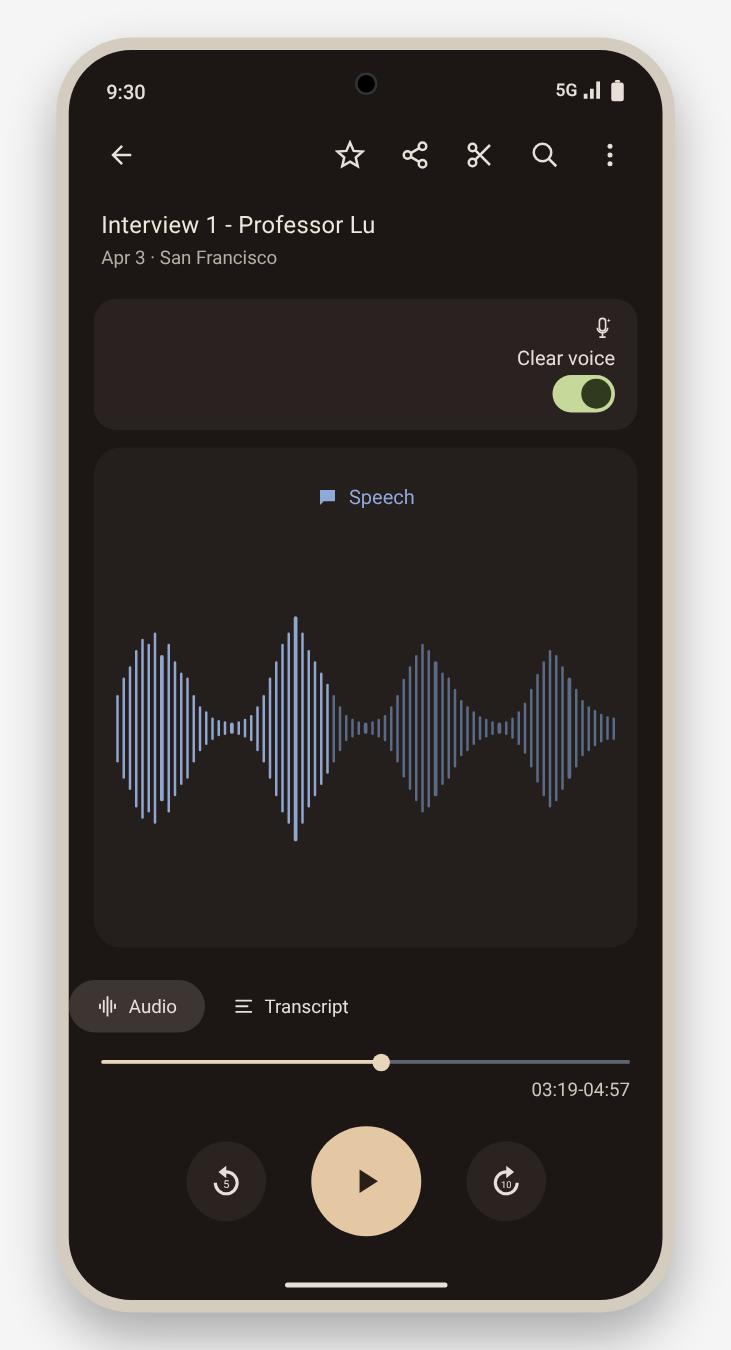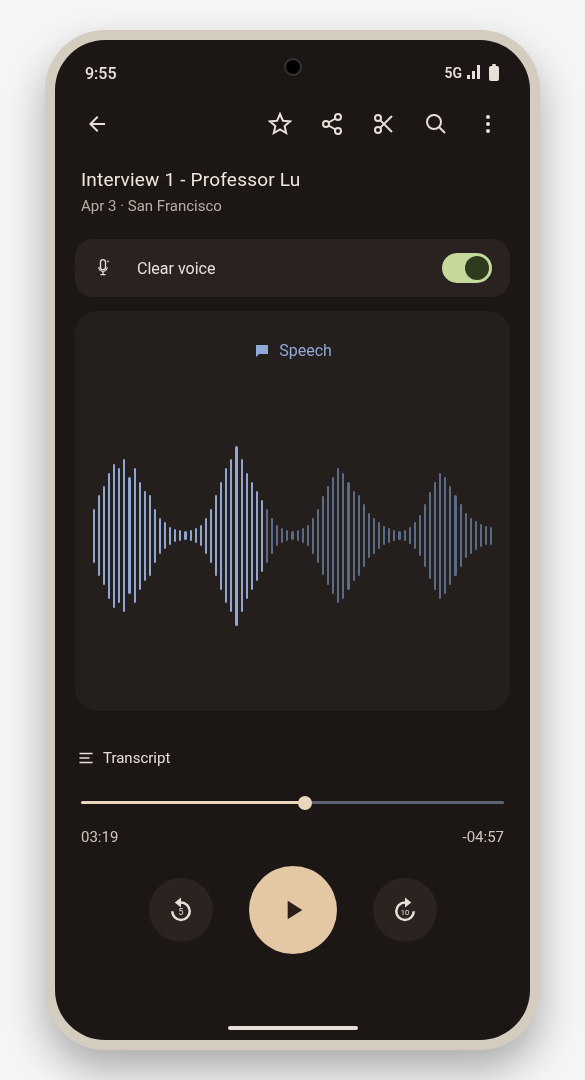--- a/index.html
+++ b/index.html
@@ -70,22 +70,23 @@
   }
   .title-section { padding: 10px 26px 16px 26px; }
   .title { font-size: 19px; font-weight: 400; color: #efe6dc; letter-spacing: 0.2px; }
   .subtitle { font-size: 15px; color: #b8aea4; margin-top: 6px; }
   .clear-voice-card {
     margin: 8px 20px 0 20px;
     background: #2a2220;
     border-radius: 18px;
     padding: 14px 18px;
     display: flex;
-    align-items: center;
-    gap: 24px;
+    align-items: flex-end;
+    gap: 4px;
+    flex-direction: column;
   }
   .cv-label { font-size: 16px; color: #e8e0d8; flex: 1; }
   .toggle {
     width: 50px;
     height: 30px;
     background: #c5d99a;
     border-radius: 15px;
     position: relative;
     cursor: pointer;
   }
@@ -177,22 +178,22 @@
     left: 53%;
     top: 50%;
     transform: translate(-50%, -50%);
     width: 14px;
     height: 14px;
     background: #e8d6bc;
     border-radius: 50%;
   }
   .time-row {
     display: flex;
-    justify-content: space-between;
-    margin-top: 24px;
+    justify-content: flex-end;
+    margin-top: 12px;
     font-size: 15px;
     color: #d0c6ba;
   }
   .controls {
     display: flex;
     justify-content: center;
     align-items: center;
     gap: 36px;
     margin-top: 20px;
   }
@@ -229,21 +230,21 @@
   svg { display: block; }
 </style>
 </head>
 <body>
 
 <div class="phone-frame">
   <div class="screen">
     <div class="camera-cutout"></div>
 
     <div class="status-bar">
-      <span>9:55</span>
+      <span>9:30</span>
       <div class="status-right">
         <span style="font-size:14px;font-weight:600">5G</span>
         <svg width="18" height="16" viewBox="0 0 18 16">
             <path d="M1 14h3v-4H1v4zm5 0h3V6H6v8zm5 0h3V0h-3v14z" fill="#e8e0d8"></path>
           </svg>
         <svg width="12" height="18" viewBox="0 0 12 18">
             <rect x="1" y="2" width="10" height="15" rx="2" fill="#e8e0d8"></rect>
             <rect x="4" y="0" width="4" height="2" rx="1" fill="#e8e0d8"></rect>
           </svg>
       </div>
@@ -392,20 +393,26 @@
           <div class="wave-bar dim" style="height: 45px;"></div>
           <div class="wave-bar dim" style="height: 36px;"></div>
           <div class="wave-bar dim" style="height: 28.8px;"></div>
           <div class="wave-bar dim" style="height: 23.4px;"></div>
           <div class="wave-bar dim" style="height: 19.8px;"></div>
           <div class="wave-bar dim" style="height: 18px;"></div>
         </div>
     </div>
 
     <div class="segmented">
+      <div class="seg-btn active">
+        <svg width="18" height="18" viewBox="0 0 24 24">
+            <path d="M4 10v4M8 6v12M12 2v20M16 6v12M20 10v4" stroke="#e8e0d8" stroke-width="2" stroke-linecap="round"></path>
+          </svg>
+        <span>Audio</span>
+      </div>
       <div class="seg-btn">
         <svg width="18" height="18" viewBox="0 0 24 24">
             <path d="M4 6h16M4 12h12M4 18h16" stroke="#e8e0d8" stroke-width="2" stroke-linecap="round"></path>
           </svg>
         <span>Transcript</span>
       </div>
     </div>
 
     <div class="progress-area">
       <div class="progress-track">

